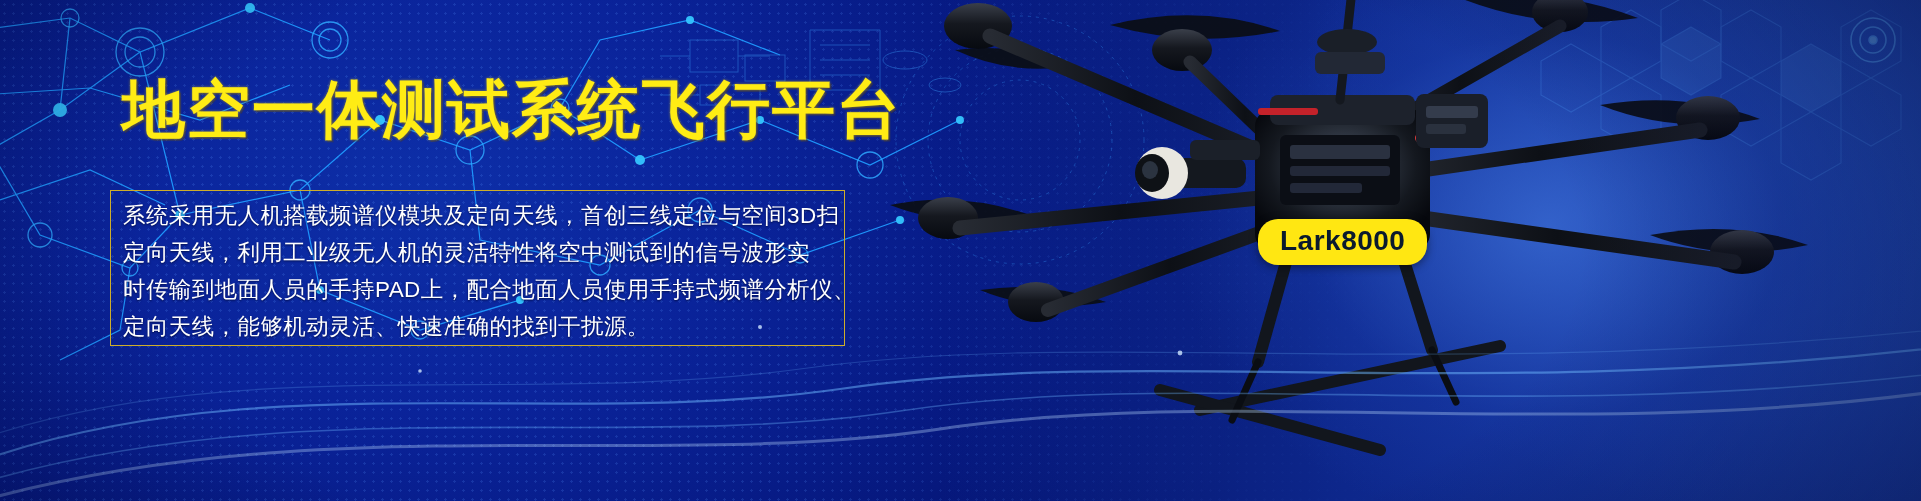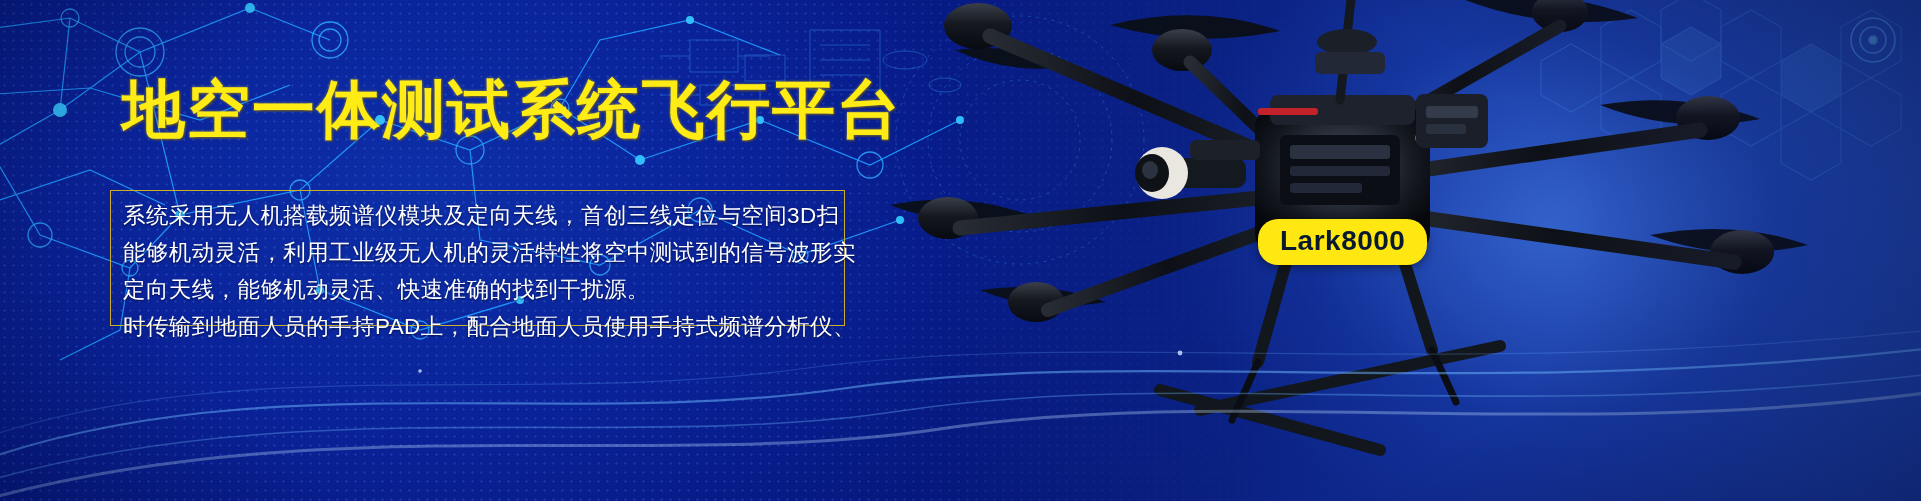--- a/index.html
+++ b/index.html
@@ -35,21 +35,21 @@
   
   .headline{
     position:absolute;left:122px;top:78px;
     font-size:63px;line-height:1;letter-spacing:2px;
     font-weight:700;color:#ffec14;
     text-shadow:0 0 3px rgba(255,220,0,.55), 2px 2px 0 rgba(90,60,0,.35);
     white-space:nowrap;
   }
   
   .descbox{
-    position:absolute;left:110px;top:190px;width:735px;height:136px;
+    position:absolute;left:110px;top:190px;width:735px;height:156px;
     border:1.5px solid #cfae2a;
     box-sizing:border-box;
     padding:6px 12px 0 12px;
   }
   .descbox p{
     margin:0;
     color:#ffffff;
     font-size:22.5px;
     line-height:37px;
     letter-spacing:.4px;
@@ -276,20 +276,20 @@
       <circle cx="420" cy="60" r="1.8"></circle>
     </g>
   </svg>
 
   <div class="vignette"></div>
 
   <div class="headline">地空一体测试系统飞行平台</div>
 
   <div class="descbox">
     <p>系统采用无人机搭载频谱仪模块及定向天线，首创三线定位与空间3D扫</p>
-    <p>能够机动灵活，利用工业级无人机的灵活特性将空中测试到的信号波形实</p>
+    <p>定向天线，利用工业级无人机的灵活特性将空中测试到的信号波形实</p>
+    <p>时传输到地面人员的手持PAD上，配合地面人员使用手持式频谱分析仪、</p>
     <p>定向天线，能够机动灵活、快速准确的找到干扰源。</p>
-    <p>时传输到地面人员的手持PAD上，配合地面人员使用手持式频谱分析仪、</p>
   </div>
 
   <div class="badge">Lark8000</div>
 
 </div>
 
 </body></html>

